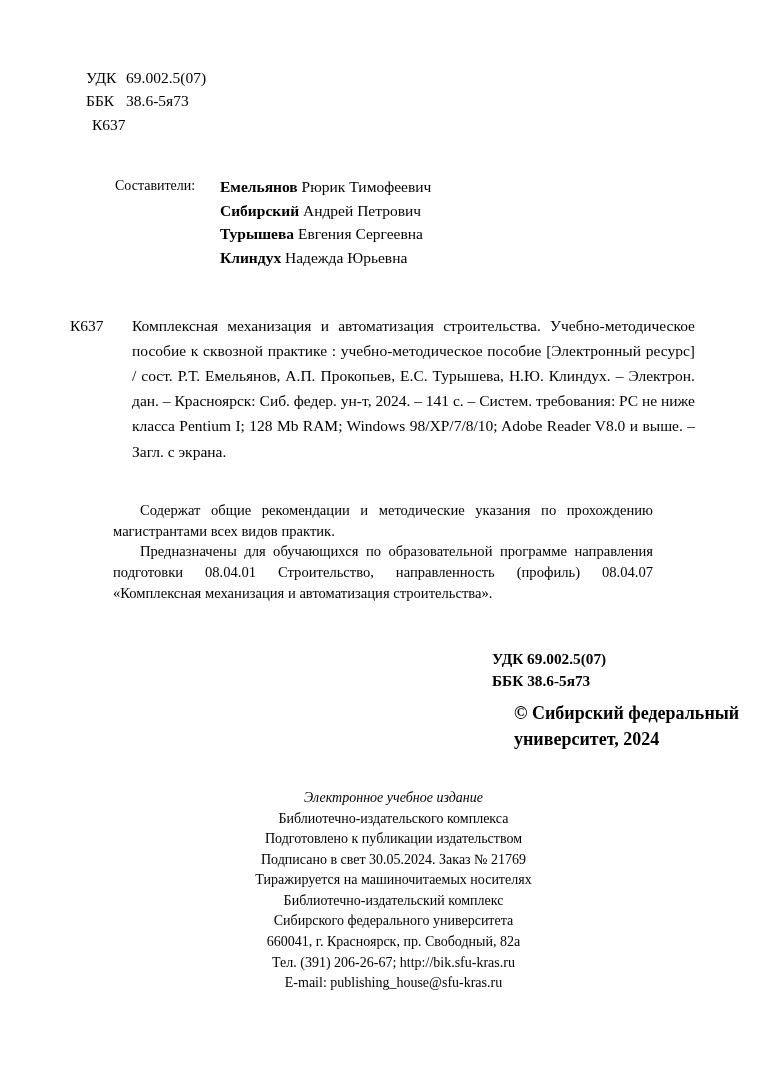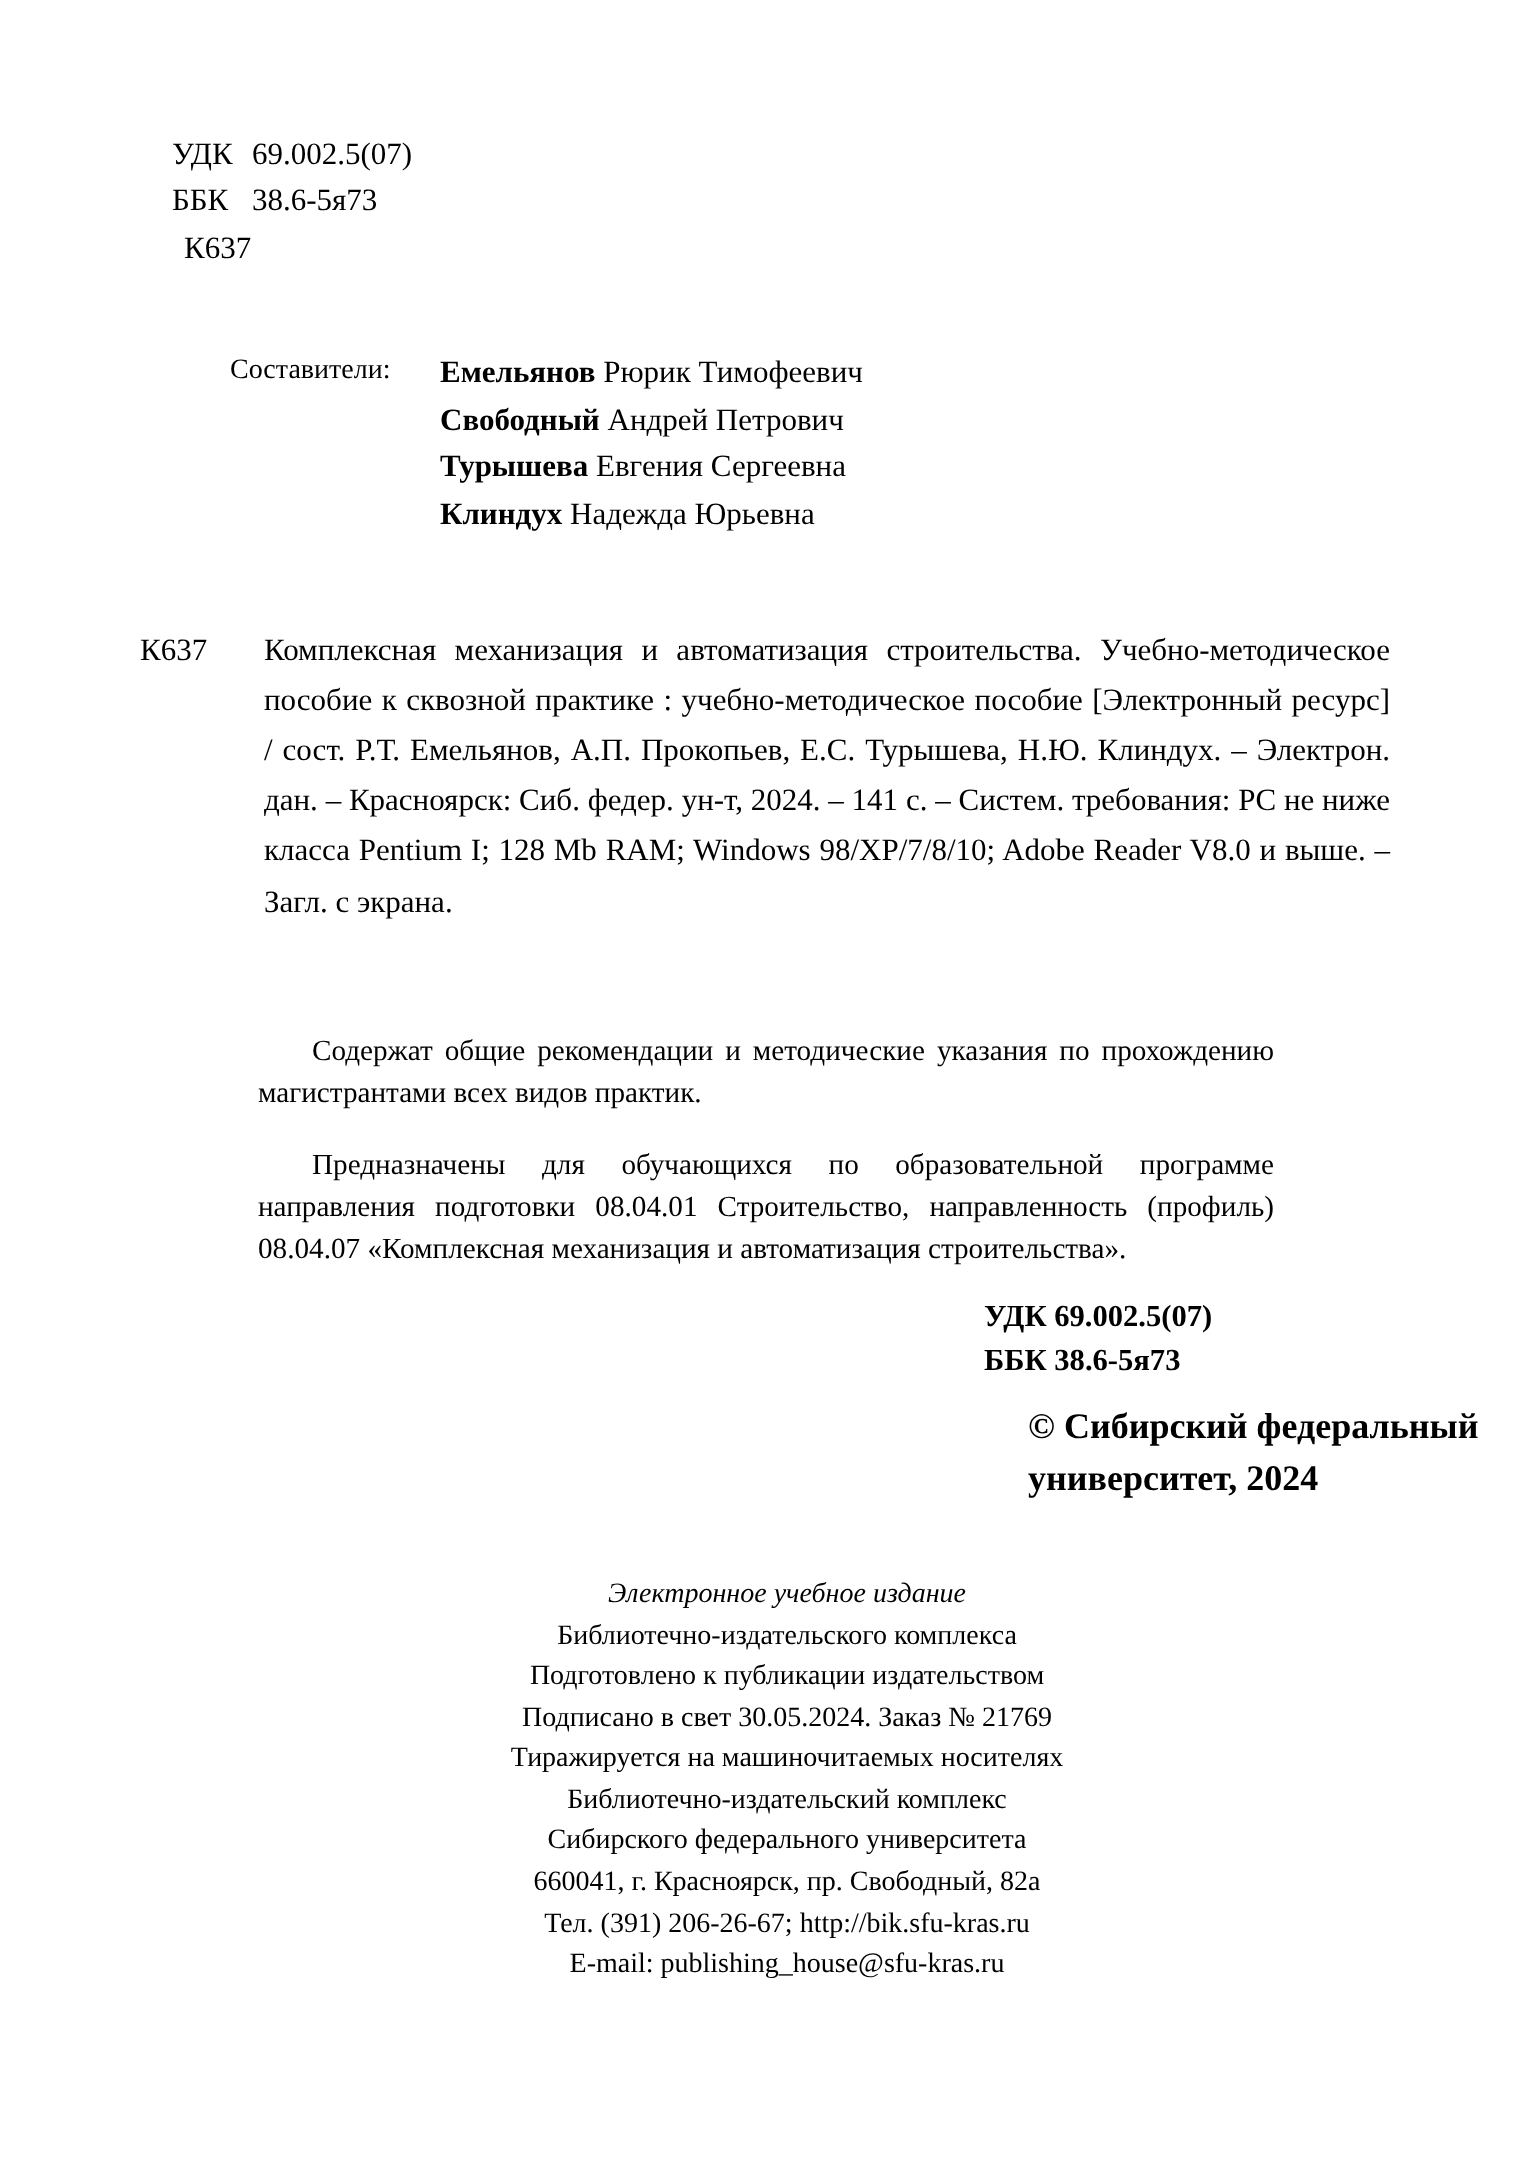--- a/index.html
+++ b/index.html
@@ -94,21 +94,21 @@
   .annotation {
     position: absolute;
     left: 113px;
     top: 500px;
     width: 540px;
     font-size: 14.6px;
     line-height: 1.42;
     text-align: justify;
   }
   .annotation p {
-    margin: 16px;
+    margin: 0;
     text-indent: 27px;
   }
 
   
   .codes-right {
     position: absolute;
     left: 492px;
     top: 648px;
     font-size: 15.3px;
     line-height: 1.45;
@@ -146,21 +146,21 @@
   <div class="codes">
     <div class="row"><span class="lbl">УДК</span><span>69.002.5(07)</span></div>
     <div class="row"><span class="lbl">ББК</span><span>38.6-5я73</span></div>
     <div class="row indent"><span>К637</span></div>
   </div>
 
   <div class="compilers">
     <div class="compilers-label">Составители:</div>
     <div class="compilers-names">
       <div><b>Емельянов</b> <span>Рюрик Тимофеевич</span></div>
-      <div><b>Свободный</b> <span>Андрей Петрович</span></div>
+      <div><b>Сибирский</b> <span>Андрей Петрович</span></div>
       <div><b>Турышева</b> <span>Евгения Сергеевна</span></div>
       <div><b>Клиндух</b> <span>Надежда Юрьевна</span></div>
     </div>
   </div>
 
   <div class="biblio">
     <div class="sig">К637</div>
     <div class="body"><span class="title-bold">Комплексная механизация и автоматизация строительства. Учебно-методическое пособие к сквозной практике</span><span> : учебно-методическое пособие [Электронный ресурс] / сост. Р.Т. Емельянов, А.П. Прокопьев, Е.С. Турышева, Н.Ю. Клиндух. – Электрон. дан. – Красноярск: Сиб. федер. ун-т, 2024. – 141 с. – Систем. требования: PC не ниже класса Pentium I; 128 Mb RAM; Windows 98/XP/7/8/10; Adobe Reader V8.0 и выше. – Загл. с экрана.</span></div>
   </div>
 

